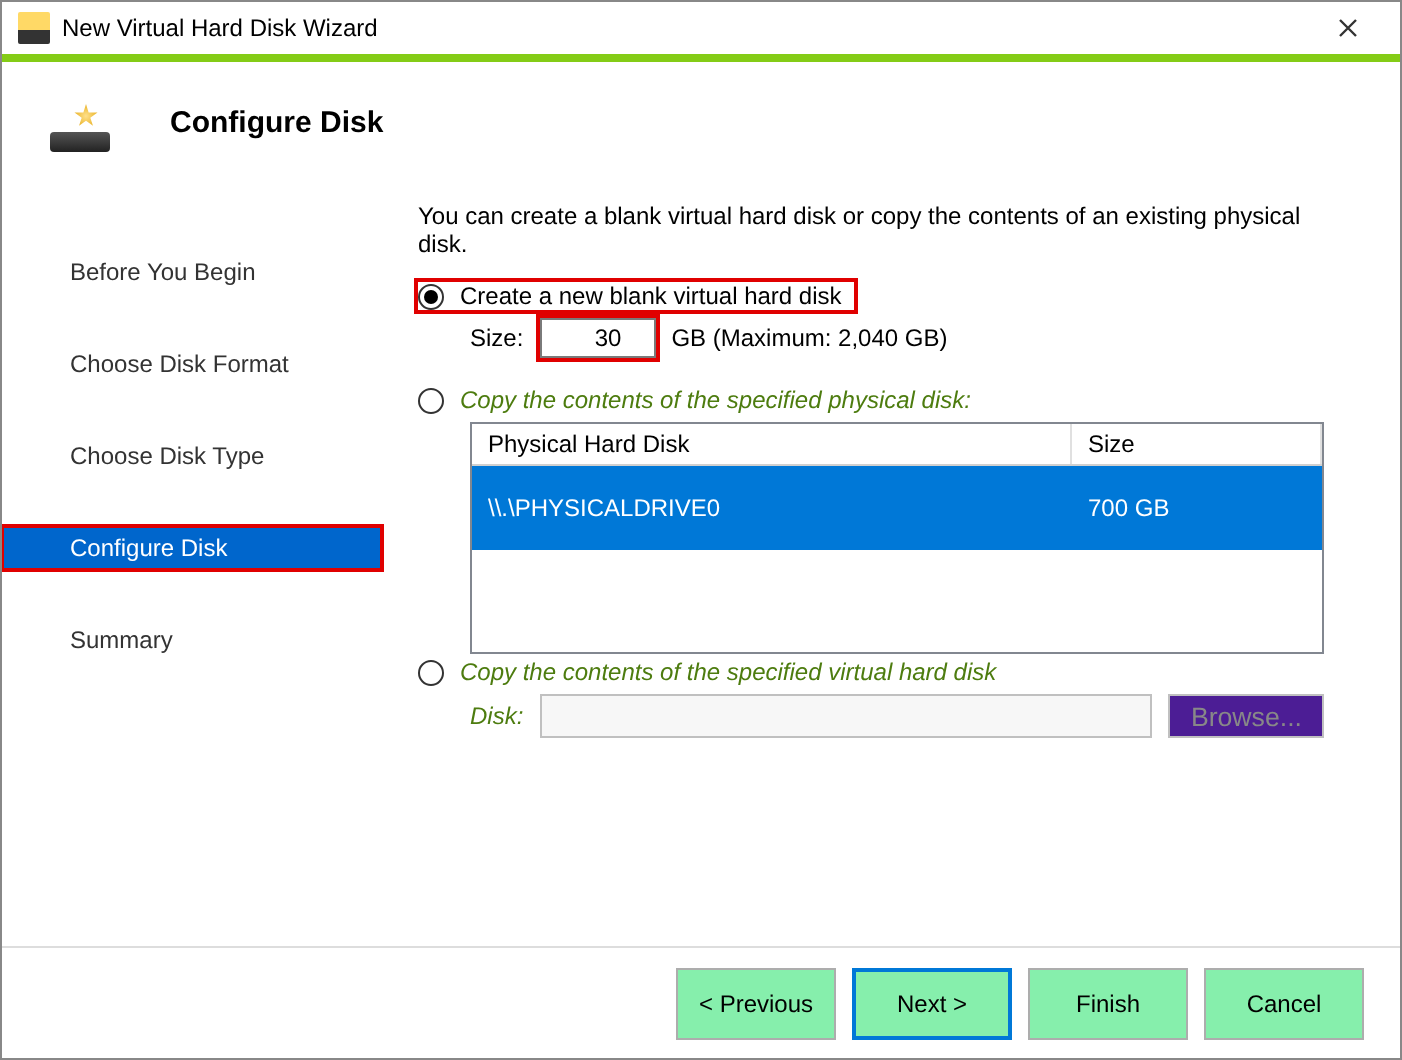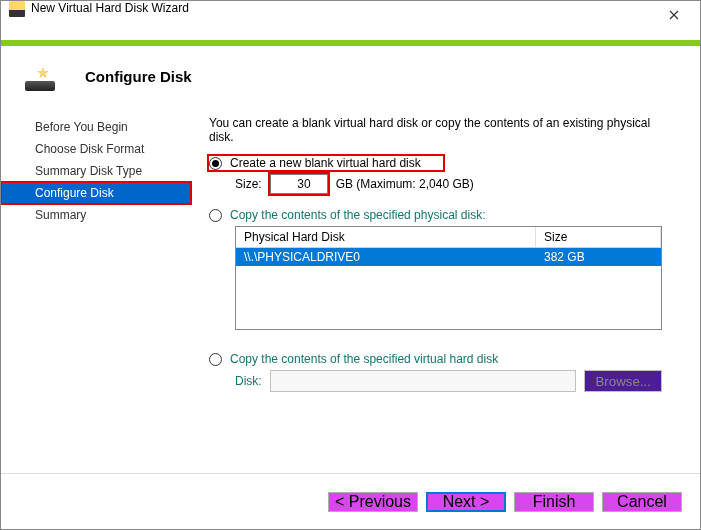--- a/index.html
+++ b/index.html
@@ -13,24 +13,25 @@
   .window {
     width: 701px;
     height: 530px;
     border: 1px solid #888;
     background: #fff;
     position: relative;
     display: flex;
     flex-direction: column;
   }
   .titlebar {
-    height: 45px;
-    display: flex;
+    height: 30px;
+    display: flex;
+    align-items: center;
     padding: 0 4px 0 8px;
-    border-bottom: 6px solid #84cc16;
+    border-bottom: 4px solid #84cc16;
   }
   .titlebar .app-icon {
     width: 16px; height: 16px;
     margin-right: 6px;
     background: linear-gradient(to bottom, #ffd966 55%, #333 55%);
     border-radius: 1px;
   }
   .titlebar .title { flex: 1; }
   .titlebar .close {
     width: 44px; height: 28px;
@@ -67,86 +68,87 @@
     overflow: hidden;
   }
   .sidebar {
     width: 190px;
     padding: 10px 0 10px 0;
   }
   .step {
     padding: 4px 16px 4px 34px;
     color: #333;
     cursor: default;
+    margin-top: 24px;
   }
   .step.active {
     background: #0066cc;
     color: #fff;
   }
   .step.highlighted {
     outline: 2px solid #e00000;
     outline-offset: -1px;
   }
   .content {
     flex: 1;
     padding: 10px 38px 10px 18px;
     display: flex;
     flex-direction: column;
   }
   .intro { margin-bottom: 12px; }
   .opt-row { display: flex; align-items: center; gap: 8px; margin-bottom: 4px;}
-  .opt-row.highlighted { outline: 2px solid #e00000; outline-offset: 0px; width: fit-content; padding-right:22px;}
+  .opt-row.highlighted { outline: 2px solid #e00000; outline-offset: 0px; width: fit-content; padding-right:6px;}
   .radio {
     width: 13px; height: 13px; border: 1px solid #333; border-radius: 50%;
     display: inline-flex; align-items: center; justify-content: center; background:#fff;
   }
   .radio.checked::after {
     content: ""; width: 7px; height: 7px; background: #000; border-radius: 50%;
   }
   .sub { margin-left: 26px; margin-bottom: 14px; display:flex; align-items:center; gap:8px;}
   .size-input {
     width: 58px; height: 20px;
     border: 1px solid #7a7a7a;
     text-align: right; padding: 0 16px;
     font-family: inherit; font-size: 12px;
     outline: 2px solid #e00000; outline-offset: 0px;
   }
-  .disabled { color: #0f766e; }
+  .disabled { color: #4d7c0f; font-style: italic; }
   .table-wrap {
     margin-left: 26px;
     border: 1px solid #828790;
-    height: 104px;
+    height: 116px;
     overflow: hidden;
-    margin-bottom: 22px;
+    margin-bottom: 2px;
   }
   .thead { display:flex; background:#fff; border-bottom:1px solid #d0d0d0; font-weight:400;}
   .thead .col { padding:3px 8px; border-right:1px solid #e0e0e0;}
   .col-disk { flex: 0 0 300px;}
   .col-size { flex: 1;}
   .trow { display:flex; }
   .trow.sel { background:#0078d7; color:#fff;}
-  .trow .col { padding:2px 8px;}
+  .trow .col { padding:14px 8px;}
   .path-row { display:flex; align-items:center; gap:8px; margin-left:26px;}
   .path-input {
     flex:1; height:22px; border:1px solid #c0c0c0; background:#f7f7f7;
   }
   .browse-btn {
     height:22px; padding:0 10px; border:1px solid #c0c0c0; background:#4c1d95; color:#888;
   }
   .footer {
     height: 56px;
     border-top: 1px solid #ddd;
     display:flex; align-items:center; justify-content:flex-end;
     padding: 0 18px; gap:8px;
   }
   .btn {
-    min-width: 80px; height:20px;
-    border:1px solid #adadad; background:#d946ef;
+    min-width: 80px; height:36px;
+    border:1px solid #adadad; background:#86efac;
     display:inline-flex; align-items:center; justify-content:center;
-    font-family:inherit; font-size:16px;
+    font-family:inherit; font-size:12px;
   }
   .btn.default { border:2px solid #0078d7; }
 </style>
 </head>
 <body>
 
 <div class="window">
 
   <div class="titlebar">
     <div class="app-icon"></div>
@@ -163,21 +165,21 @@
       <div class="shine"></div>
         <div class="disk"></div>
     </div>
     <h1>Configure Disk</h1>
   </div>
 
   <div class="body">
     <div class="sidebar" id="steplist">
         <div class="step">Before You Begin</div>
         <div class="step">Choose Disk Format</div>
-        <div class="step">Summary Disk Type</div>
+        <div class="step">Choose Disk Type</div>
         <div class="step active highlighted">Configure Disk</div>
         <div class="step">Summary</div>
       </div>
 
     <div class="content">
       <div class="intro">You can create a blank virtual hard disk or copy the contents of an existing physical disk.</div>
 
       <div class="opt-row highlighted">
         <span class="radio checked"></span>
         <span>Create a new blank virtual hard disk</span>
@@ -193,21 +195,21 @@
         <span class="disabled">Copy the contents of the specified physical disk:</span>
       </div>
       <div class="table-wrap">
         <div class="thead">
           <div class="col col-disk">Physical Hard Disk</div>
           <div class="col col-size">Size</div>
         </div>
         <div id="tbody">
             <div class="trow sel">
               <div class="col col-disk">\\.\PHYSICALDRIVE0</div>
-              <div class="col col-size">382 GB</div>
+              <div class="col col-size">700 GB</div>
             </div>
           </div>
       </div>
 
       <div class="opt-row">
         <span class="radio"></span>
         <span class="disabled">Copy the contents of the specified virtual hard disk</span>
       </div>
       <div class="path-row">
         <span class="disabled">Disk:</span>

